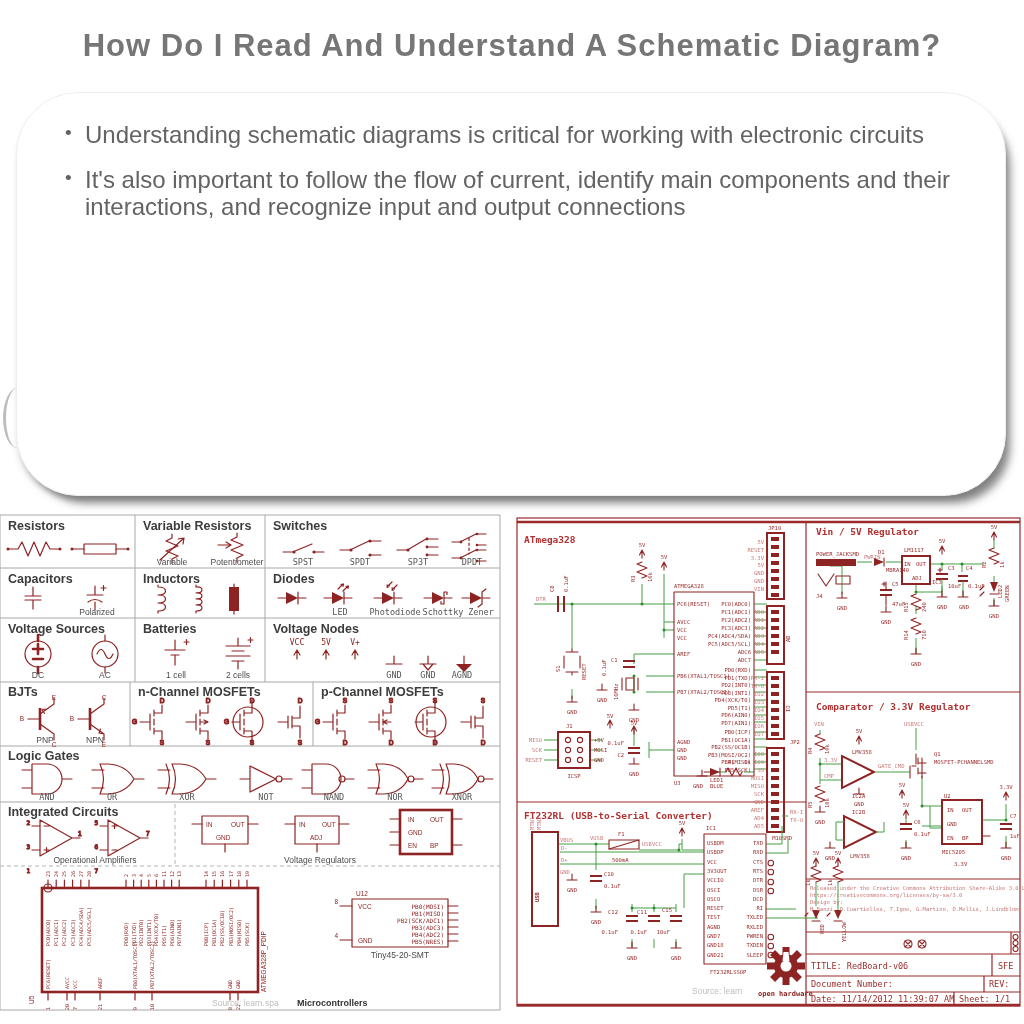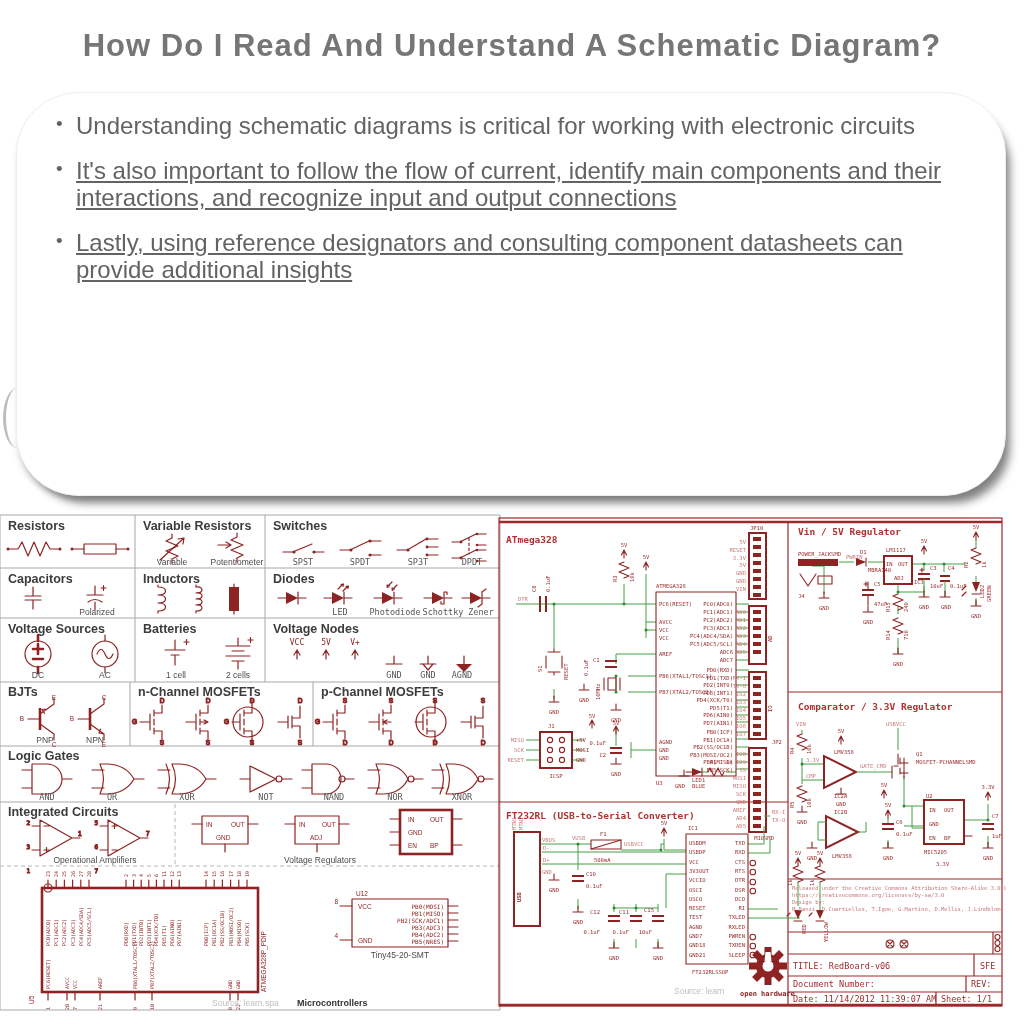--- a/index.html
+++ b/index.html
@@ -5,28 +5,28 @@
   html,body{margin:0;padding:0;background:#fff;width:1024px;height:1024px;overflow:hidden;
     font-family:"Liberation Sans",sans-serif;}
   .stage{position:relative;width:1024px;height:1024px;background:#fff;}
   h1.title{margin:0;position:absolute;top:28px;left:0;width:1024px;text-align:center;
     font-size:31px;font-weight:600;letter-spacing:1px;color:#767676;}
   .bubble{position:absolute;left:16px;top:92px;width:988px;height:402px;background:#fff;
     border-radius:62px;border:1px solid #eee;
     box-shadow:9px 12px 9px -5px rgba(115,115,115,.85), 2px 5px 5px -3px rgba(160,160,160,.5), -3px 8px 7px -6px rgba(150,150,150,.55);}
   .bubble .tail{position:absolute;left:-14px;top:295px;width:26px;height:60px;border-left:3px solid #bdbdbd;
     border-radius:50% / 50%;background:transparent;}
-  ul.points{list-style:none;margin:3px;padding:16px 40px 0 34px;}
+  ul.points{list-style:none;margin:12px;padding:16px 40px 0 34px;}
   ul.points li{position:relative;color:#636363;font-size:24px;line-height:1.15;max-width:892px;
     padding-left:22px;margin-bottom:7px;}
-  ul.points li.gap{margin-top:17px;text-decoration:underline;}
+  ul.points li.gap{margin-top:17px;}
   ul.points li::before{content:"\2022";position:absolute;left:2px;top:1px;font-size:19px;color:#636363;}
   .panel{position:absolute;top:514px;text-align:center;}
   .panel-left{left:0;width:503px;height:500px;}
-  .panel-right{left:496px;width:510px;height:499px;}
+  .panel-right{left:514px;width:510px;height:499px;}
   svg{display:block}
   svg text{font-family:"DejaVu Sans Mono","Liberation Mono",monospace;}
   
   .grid{stroke:#a8a8a8;stroke-width:1;fill:none}
   .gridD{stroke:#b5b5b5;stroke-width:1;fill:none;stroke-dasharray:4 3}
   .sv{stroke:#8e2323;fill:none;stroke-width:1.2;stroke-linecap:round;stroke-linejoin:round}
   .svk{stroke:#8e2323;fill:none;stroke-width:2.6}
   .sf{fill:#8e2323;stroke:none}
   text.cap{font-family:"Liberation Sans",sans-serif;font-weight:bold;font-size:12.5px;fill:#3c3c3c}
   text.sub{font-family:"Liberation Sans",sans-serif;font-size:8.5px;fill:#4a4a4a}
@@ -55,21 +55,20 @@
 
 <div class="stage">
 
   <h1 class="title">How Do I Read And Understand A Schematic Diagram?</h1>
 
   <div class="bubble">
     <div class="tail"></div>
     <ul class="points">
       <li>Understanding schematic diagrams is critical for working with electronic circuits</li>
       <li class="gap">It's also important to follow the flow of current, identify main components and their interactions, and recognize input and output connections</li>
-      <li class="gap">Lastly, using reference designators and consulting component datasheets can provide additional insights</li>
     </ul>
   </div>
 
   <div class="panel panel-left">
   <svg viewBox="0 0 503 500" width="503" height="500">
 
     <path class="grid" d="M0,1 H500 M0,54 H500 M0,104 H500 M0,168 H500 M0,232 H500 M0,288 H500 M0,496 H500 M0,1 V496 M500,1 V496 M135,1 V168 M265,1 V168 M130,168 V232 M313,168 V232"></path>
     <path class="gridD" d="M0,352 H500 M175,290 V350"></path>
 
     <g>

